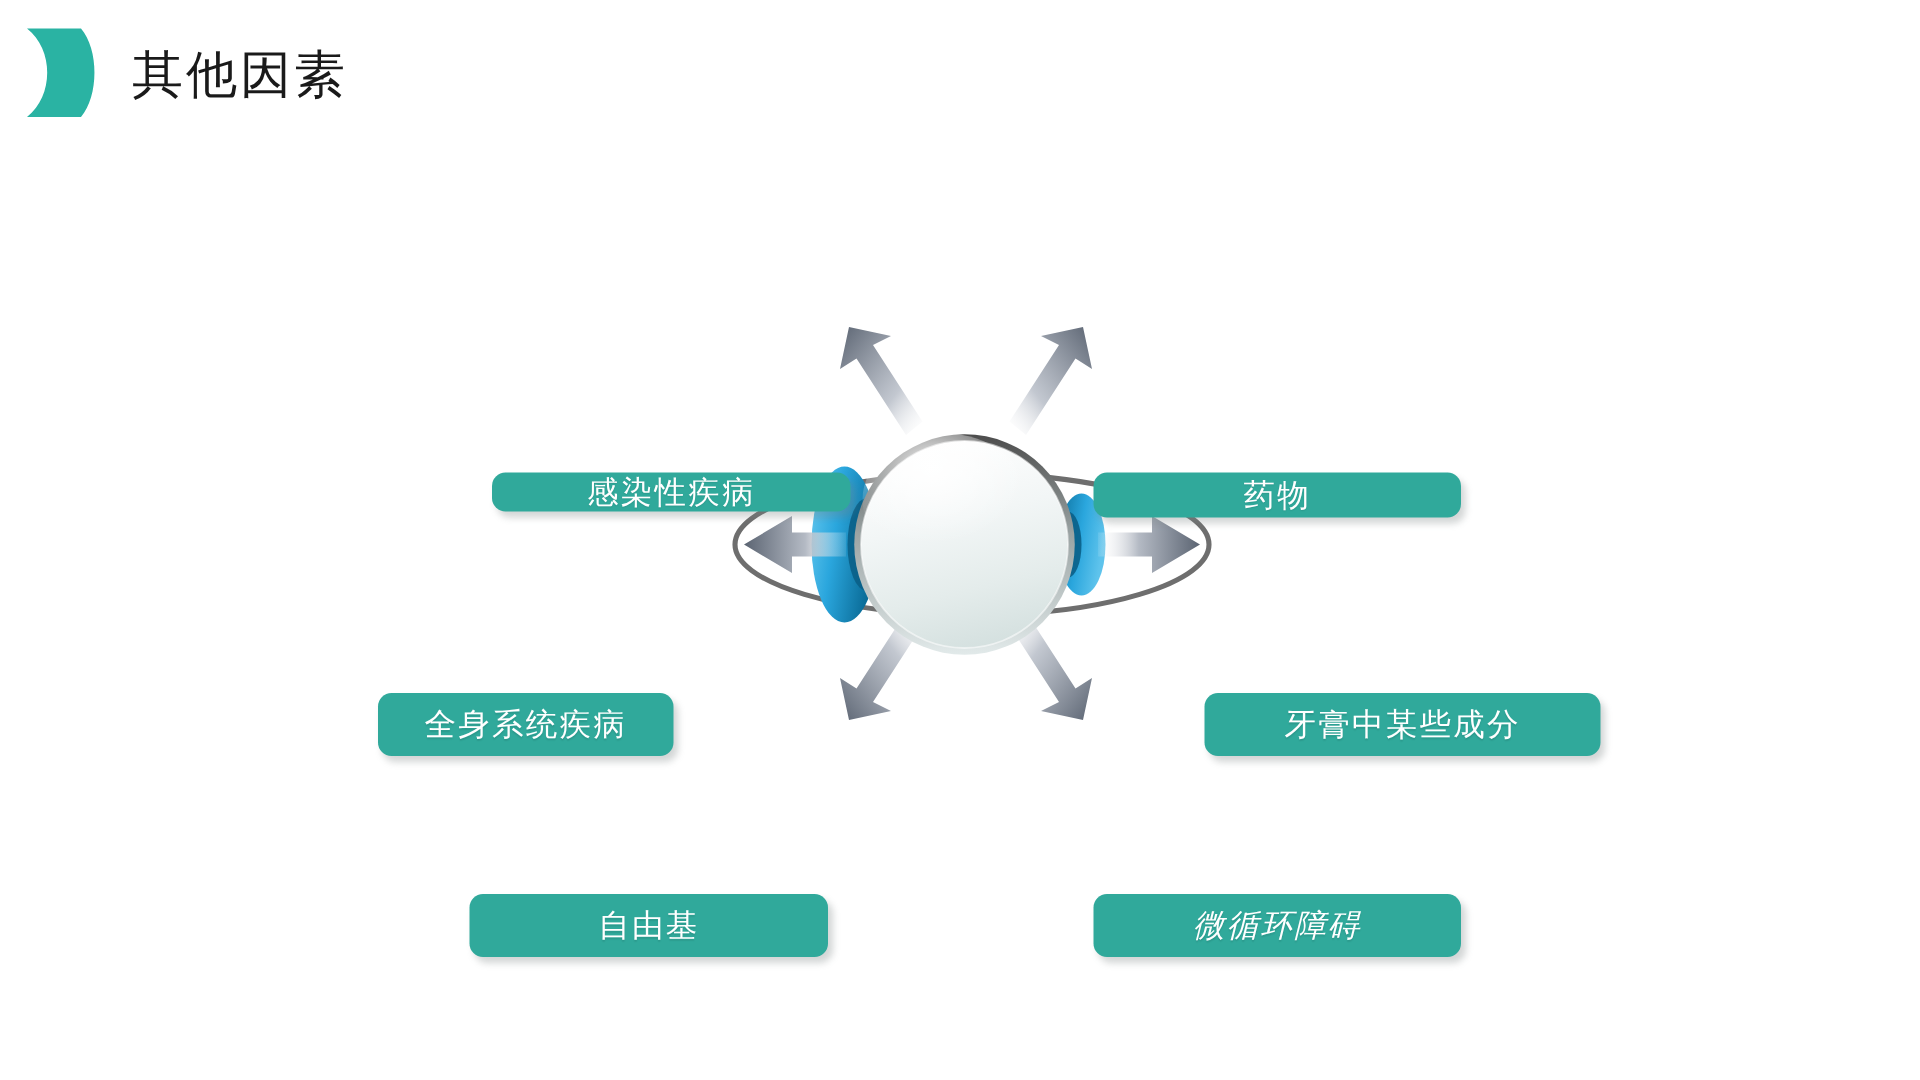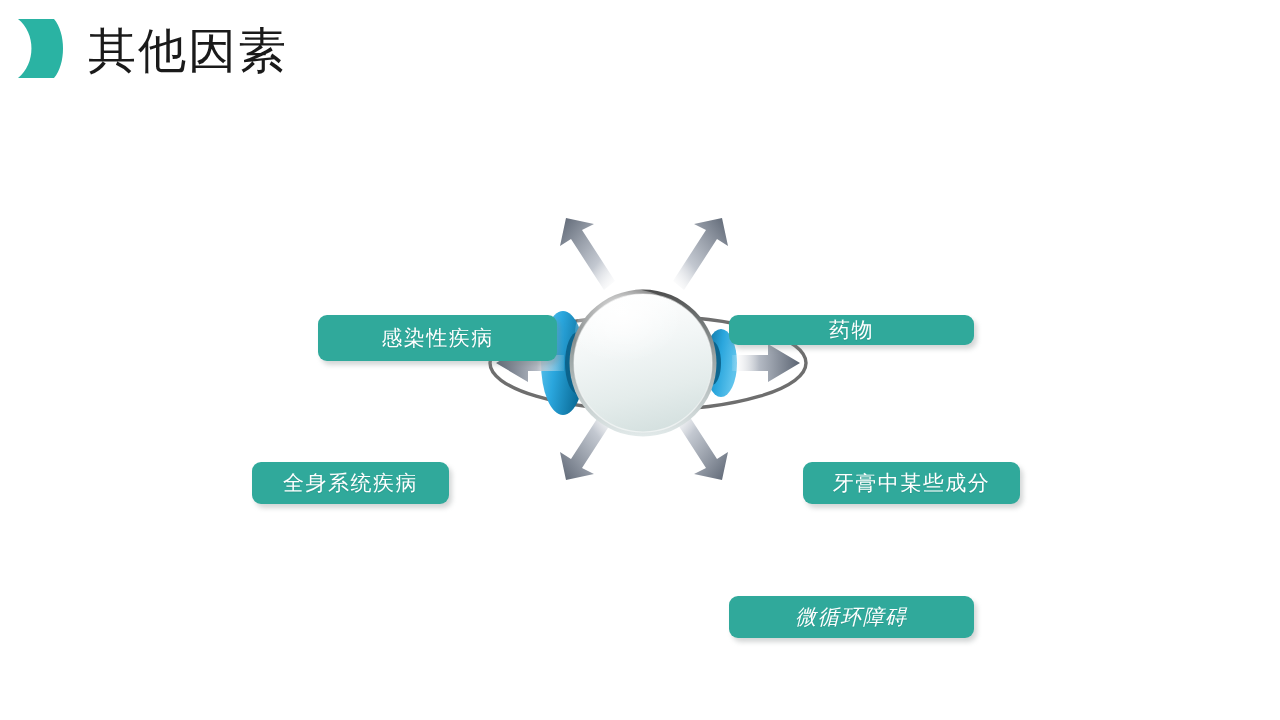--- a/index.html
+++ b/index.html
@@ -27,21 +27,21 @@
     position: absolute;
     left: 14px;
     top: 17px;
     width: 54px;
     height: 63px;
   }
   #page-title {
     position: absolute;
     left: 88px;
     top: 26px;
-    font-size: 48px;
+    font-size: 34px;
     line-height: 48px;
     color: #1a1a1a;
     letter-spacing: 2px;
     white-space: nowrap;
     font-weight: normal;
     margin: 0;
   }
 
   
   #diagram {
@@ -68,24 +68,24 @@
     color: #ffffff;
     font-size: 21px;
     letter-spacing: 1.5px;
     display: flex;
     align-items: center;
     justify-content: center;
     box-shadow: 3px 4px 5px rgba(120,130,130,0.33);
     text-shadow: 0 1px 1px rgba(0,0,0,0.10);
     white-space: nowrap;
   }
-  #box-infection  { left: 318px; top: 195px; width: 239px; height: 46px; }
+  #box-infection  { left: 328px; top: 195px; width: 239px; height: 26px; }
   #box-drugs      { left: 729px; top: 195px; width: 245px; height: 30px; }
   #box-systemic   { left: 252px; top: 342px; width: 197px; height: 42px; }
-  #box-toothpaste { left: 803px; top: 342px; width: 217px; height: 42px; }
+  #box-toothpaste { left: 803px; top: 342px; width: 264px; height: 42px; }
   #box-radicals   { left: 313px; top: 476px; width: 239px; height: 42px; }
   #box-micro      { left: 729px; top: 476px; width: 245px; height: 42px; font-style: italic; }
 </style>
 </head>
 <body>
 
 <div id="slide-header">
 
   <div id="header-accent">
     <svg width="54" height="63" viewBox="0 0 54 63" xmlns="http://www.w3.org/2000/svg">
@@ -215,18 +215,21 @@
   </div>
 
   <div class="label-box" id="box-systemic">
     <span>全身系统疾病</span>
   </div>
 
   <div class="label-box" id="box-toothpaste">
     <span>牙膏中某些成分</span>
   </div>
 
+  <div class="label-box" id="box-radicals">
+    <span>自由基</span>
+  </div>
 
   <div class="label-box" id="box-micro">
     <span>微循环障碍</span>
   </div>
 
 </div>
 
 </body></html>

